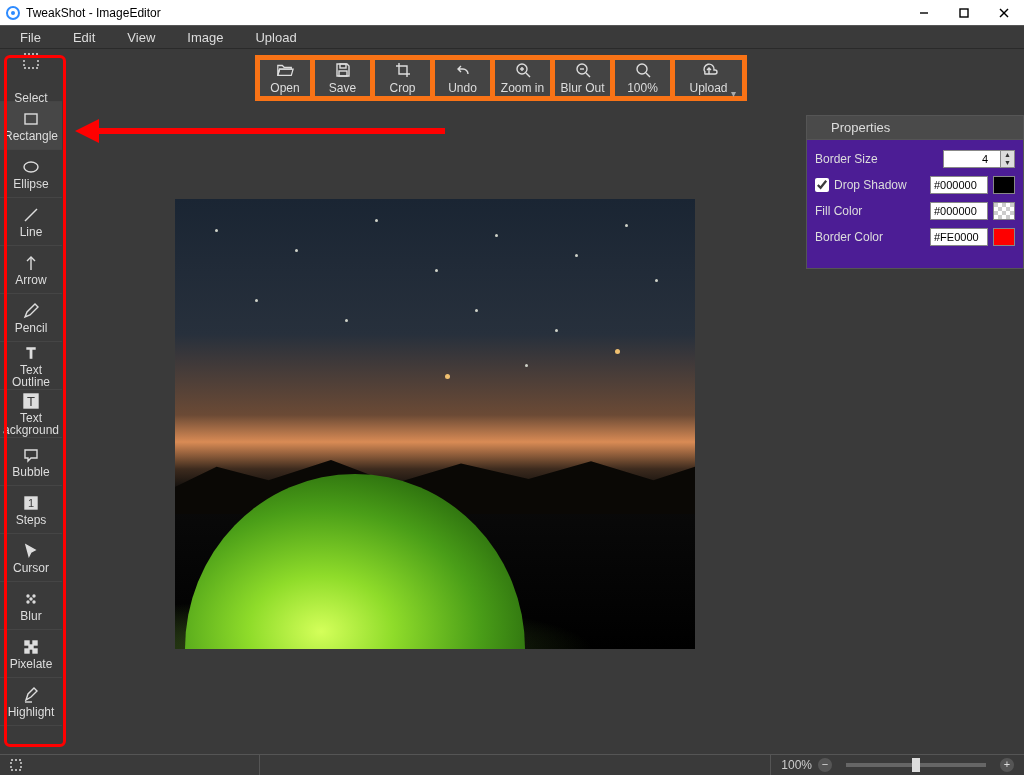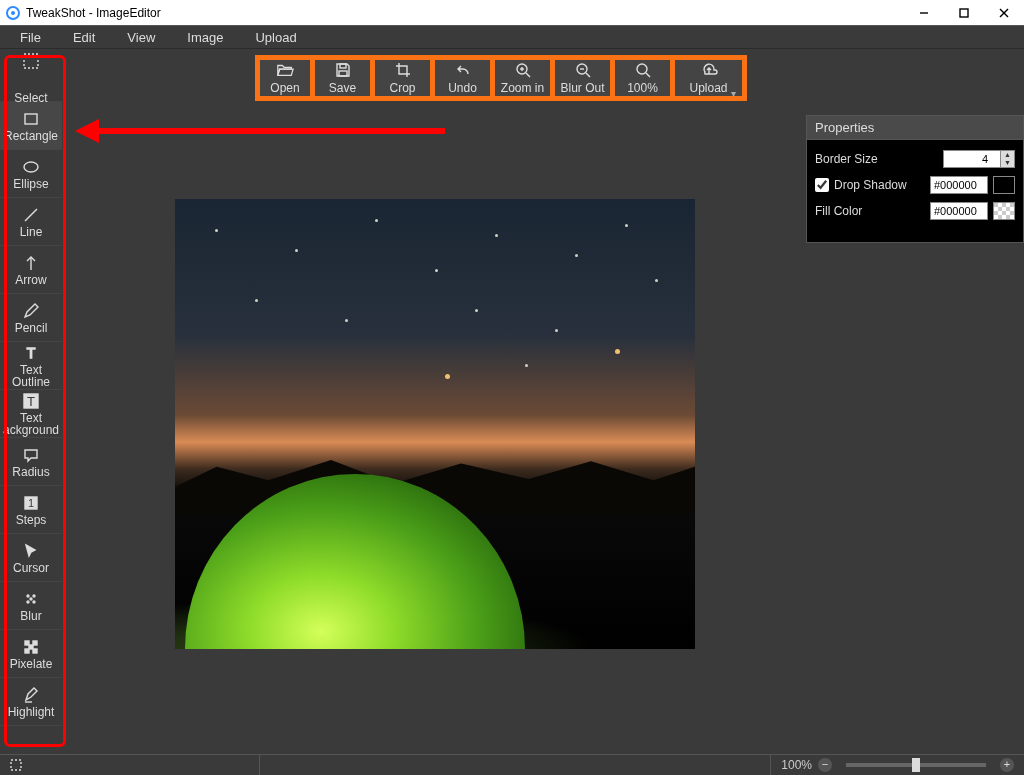--- a/index.html
+++ b/index.html
@@ -40,22 +40,22 @@
 .tent { position: absolute; left: 10px; bottom: 0; width: 340px; height: 175px; background: radial-gradient(ellipse at 40% 90%, #d4ff5a 0%, #8fdc2a 25%, #4a9e18 55%, #1f5a0a 85%); border-radius: 170px 170px 0 0 / 175px 175px 0 0; }
 .ground-glow { position: absolute; left: 0; bottom: 0; width: 420px; height: 50px; background: radial-gradient(ellipse at 30% 100%, rgba(120,180,60,0.5), transparent 70%); }
 
 
 .red-arrow { position: absolute; top: 74px; left: 75px; width: 370px; height: 16px; pointer-events: none; }
 .red-arrow .shaft { position: absolute; left: 20px; right: 0; top: 5px; height: 6px; background: #f00; }
 .red-arrow .head { position: absolute; left: 0; top: -4px; width: 0; height: 0; border-right: 24px solid #f00; border-top: 12px solid transparent; border-bottom: 12px solid transparent; }
 
 
 .props { position: absolute; right: 0; top: 66px; width: 218px; background: #3f3f3f; border: 1px solid #555; }
-.props .header { background: #4a4a4a; color: #ddd; font-size: 13px; padding: 4px 8px; border-bottom: 1px solid #555; }
-.props .body { padding: 10px 8px 14px 8px; background: #000000; }
+.props .header { background: #4a4a4a; color: #ddd; font-size: 13px; padding: 4px 24px; border-bottom: 1px solid #555; }
+.props .body { padding: 10px 8px 14px 8px; background: #4c1d95; }
 .prow { display: flex; align-items: center; margin-bottom: 8px; font-size: 12px; color: #ddd; }
 .prow .plabel { flex: 1; }
 .prow input[type="text"].num { width: 58px; height: 18px; background: #fff; border: 1px solid #888; font-size: 11px; text-align: right; padding-right: 12px; }
 .spin { width: 14px; height: 18px; display: flex; flex-direction: column; border: 1px solid #888; border-left: none; background: #ddd; }
 .spin div { flex: 1; font-size: 7px; line-height: 7px; text-align: center; color: #333; }
 .prow .hex { width: 58px; height: 18px; background: #fff; border: 1px solid #888; font-size: 11px; padding-left: 3px; }
 .swatch { width: 22px; height: 18px; margin-left: 5px; border: 1px solid #888; }
 .chk { width: 14px; height: 14px; margin-right: 5px; accent-color: #fff; }
 
 
@@ -173,21 +173,21 @@
         </div>
         <span class="lbl" style="white-space: pre;">Text
 ackground</span>
       </div>
       <div class="tool">
         <div class="ticon">
           <svg viewBox="0 0 18 18">
             <path d="M3 4h12v8H9l-3 3v-3H3z"></path>
           </svg>
         </div>
-        <span class="lbl" style="white-space: pre;">Radius</span>
+        <span class="lbl" style="white-space: pre;">Bubble</span>
       </div>
       <div class="tool">
         <div class="ticon">
           <svg viewBox="0 0 18 18">
             <rect x="3" y="3" width="12" height="12" fill="#ddd"></rect>
             <text x="9" y="13" text-anchor="middle" font-size="11" fill="#3a3a3a" stroke="none">1</text>
           </svg>
         </div>
         <span class="lbl" style="white-space: pre;">Steps</span>
       </div>
@@ -341,20 +341,25 @@
         <input type="checkbox" class="chk" checked="" style="">
         <span class="plabel">Drop Shadow</span>
         <input type="text" class="hex" value="#000000" style="">
         <div class="swatch" style="background:#000"></div>
       </div>
       <div class="prow">
         <span class="plabel">Fill Color</span>
         <input type="text" class="hex" value="#000000" style="">
         <div class="swatch" style="background:repeating-conic-gradient(#ccc 0 25%,#fff 0 50%) 0/8px 8px"></div>
       </div>
+      <div class="prow">
+        <span class="plabel">Border Color</span>
+        <input type="text" class="hex" value="#FE0000" style="">
+        <div class="swatch" style="background:#FE0000"></div>
+      </div>
     </div>
   </div>
 
 </div>
 
 <div class="status">
   <div class="sect" style="width:260px">
     <svg width="12" height="12">
         <rect x="1" y="1" width="10" height="10" stroke-dasharray="2"></rect>
       </svg>

